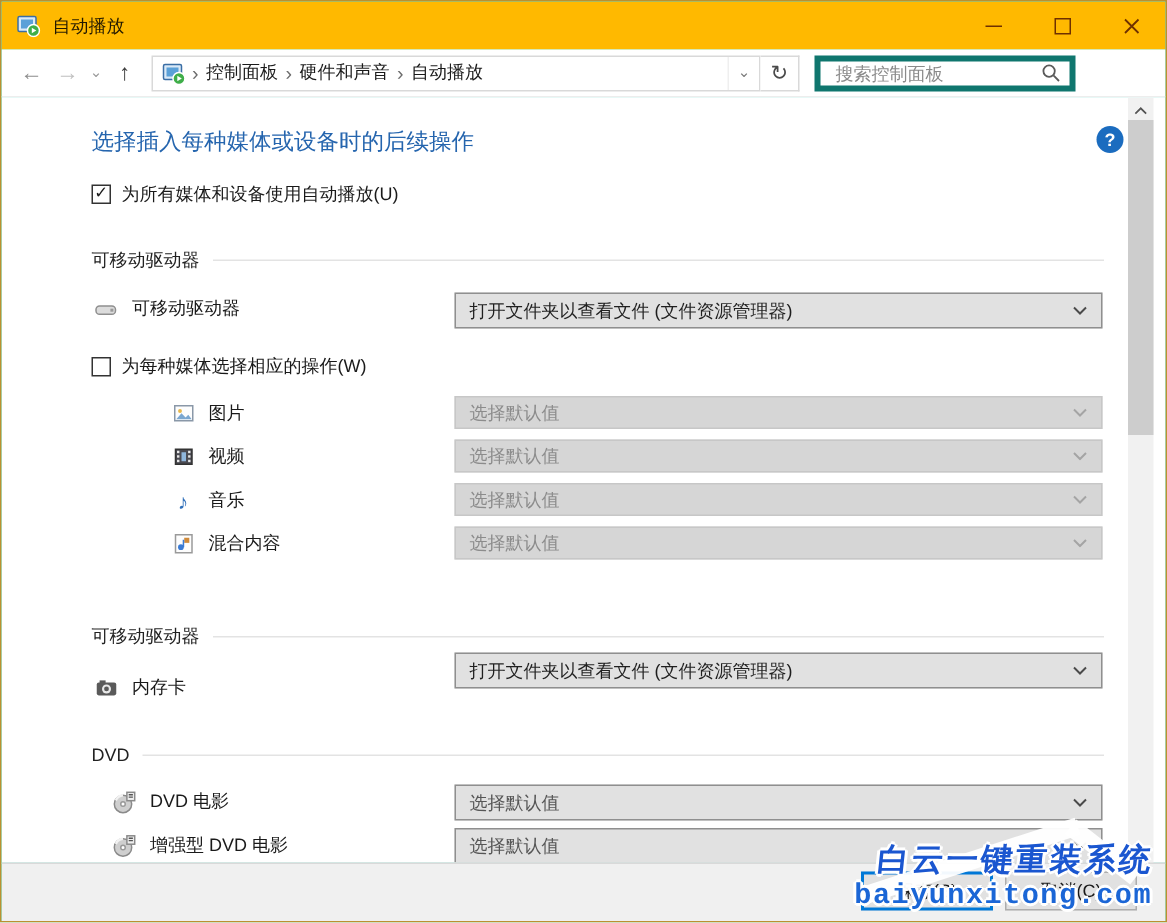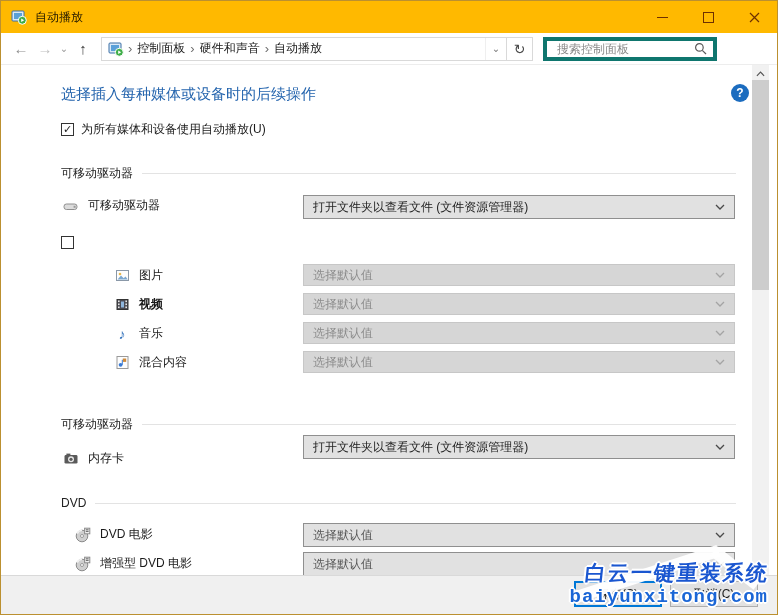--- a/index.html
+++ b/index.html
@@ -181,20 +181,21 @@
       <span>打开文件夹以查看文件 (文件资源管理器)</span>
       <span class="chev">
         <svg width="10" height="6" viewBox="0 0 10 6">
             <path d="M1 1 L5 5 L9 1" fill="none" stroke="currentColor" stroke-width="1.3"></path>
           </svg>
       </span>
     </div>
 
     <div class="checkrow" style="left:60px;top:171px;">
       <span class="checkbox"></span>
+      <span>为每种媒体选择相应的操作(W)</span>
     </div>
 
     <div class="rowlabel" style="left:113px;top:202px;">
       <span class="rowicon">
         <svg width="15" height="15" viewBox="0 0 15 15">
           <rect x="1.5" y="2.5" width="12" height="10" fill="#fdfdfd" stroke="#8a98a8"></rect>
           <circle cx="5" cy="6" r="1.3" fill="#e8b84b"></circle>
           <path d="M2.5 11.5 L6 7.5 L8.7 10.3 L10.5 8.5 L12.8 11.5 Z" fill="#7ba7d0"></path>
         </svg>
       </span>
@@ -202,21 +203,21 @@
     </div>
     <div class="combo disabled" style="top:199px;height:22px;">
       <span>选择默认值</span>
       <span class="chev">
         <svg width="10" height="6" viewBox="0 0 10 6">
             <path d="M1 1 L5 5 L9 1" fill="none" stroke="currentColor" stroke-width="1.3"></path>
           </svg>
       </span>
     </div>
 
-    <div class="rowlabel" style="left:113px;top:231px;font-weight:bold;">
+    <div class="rowlabel" style="left:113px;top:231px;">
       <span class="rowicon">
         <svg width="15" height="15" viewBox="0 0 15 15">
           <rect x="2" y="2.5" width="11" height="10" fill="#4a4a52" stroke="#333"></rect>
           <rect x="3" y="3.5" width="1.6" height="1.6" fill="#e8e8e8"></rect>
             <rect x="3" y="6.5" width="1.6" height="1.6" fill="#e8e8e8"></rect>
             <rect x="3" y="9.5" width="1.6" height="1.6" fill="#e8e8e8"></rect>
           <rect x="10.4" y="3.5" width="1.6" height="1.6" fill="#e8e8e8"></rect>
             <rect x="10.4" y="6.5" width="1.6" height="1.6" fill="#e8e8e8"></rect>
             <rect x="10.4" y="9.5" width="1.6" height="1.6" fill="#e8e8e8"></rect>
           <rect x="6" y="4.5" width="3" height="6" fill="#8fb6dd"></rect>

